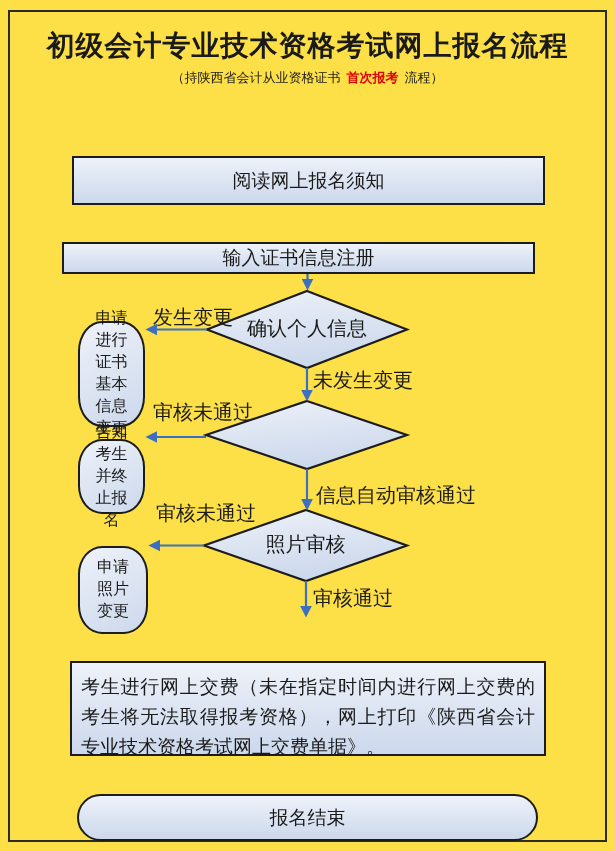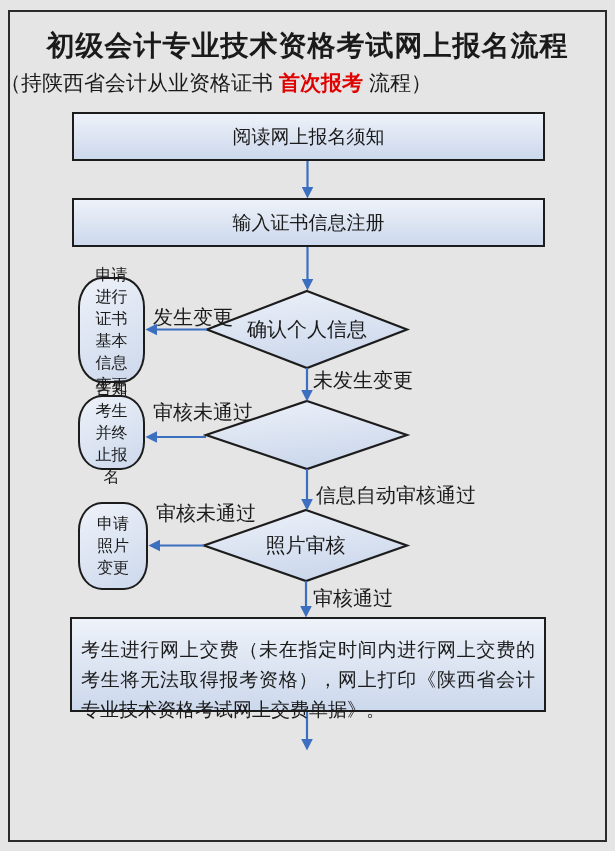--- a/index.html
+++ b/index.html
@@ -4,49 +4,49 @@
 <style>
   :root{
     --arrow:#3c6fc0;
     --hl:#e00000;
     --border:#1c1c1c;
     --fill-light:#eef2f9;
     --fill-dark:#ccd8ec;
   }
   html,body{margin:0;padding:0;background:#ffffff;}
   .canvas{
-    position:relative;width:615px;height:851px;background:#e5e5e5;overflow:hidden;
-    font-family:Liberation Sans, sans-serif;color:#1a1a1a;
+    position:relative;width:615px;height:851px;background:#fde047;overflow:hidden;
+    font-family:Liberation Mono, monospace;color:#1a1a1a;
   }
   .outer-frame{
     position:absolute;left:8px;top:10px;width:595px;height:828px;
     border:2px solid #2b2b2b;background:transparent;
   }
   .title{
     position:absolute;left:0;top:27px;width:615px;text-align:center;
     font-size:28px;font-weight:bold;letter-spacing:1px;
   }
   .subtitle{
-    position:absolute;left:0;top:69px;width:615px;font-size:21px;
+    position:absolute;left:0;top:69px;width:615px;text-align:center;font-size:13px;
   }
   .subtitle .hl{color:var(--hl);font-weight:bold;margin:0 6px;}
   .node{
     position:absolute;box-sizing:border-box;border:2px solid var(--border);
     background:linear-gradient(180deg,var(--fill-light) 0%,var(--fill-dark) 100%);
-    display:flex;align-items:center;justify-content:center;text-align:center;
+    display:flex;align-items:center;justify-content:center;text-align:center;margin-top:44px;
   }
   .process{font-size:19px;}
   .side{
     font-size:16px;line-height:22px;padding:0 15px;
     background:linear-gradient(150deg,var(--fill-light) 0%,var(--fill-dark) 100%);
   }
   .terminator{border-radius:24px;font-size:19px;}
   .bigbox{
     align-items:flex-start;justify-content:flex-start;text-align:justify;
-    font-size:19px;line-height:30px;padding:16px 9px;
+    font-size:19px;line-height:30px;padding:10px 9px;
   }
   .dtext{
     position:absolute;display:flex;flex-direction:column;align-items:center;justify-content:center;
     text-align:center;font-size:20px;line-height:25px;
   }
   .dtext .l2{font-size:19px;}
   .elabel{position:absolute;font-size:20px;white-space:nowrap;}
   svg.layer{position:absolute;left:0;top:0;width:615px;height:851px;pointer-events:none;}
 </style>
 </head>
@@ -84,21 +84,21 @@
     <line x1="306" y1="581" x2="306" y2="608" style="stroke:var(--arrow)" stroke-width="2.2" marker-end="url(#ah)"></line>
     <line x1="307" y1="712" x2="307" y2="741" style="stroke:var(--arrow)" stroke-width="2.2" marker-end="url(#ah)"></line>
 
     <line x1="207" y1="329.5" x2="155" y2="329.5" style="stroke:var(--arrow)" stroke-width="2.2" marker-end="url(#ah)"></line>
     <line x1="206" y1="437" x2="155" y2="437" style="stroke:var(--arrow)" stroke-width="2.2" marker-end="url(#ah)"></line>
     <line x1="204" y1="545.5" x2="158" y2="545.5" style="stroke:var(--arrow)" stroke-width="2.2" marker-end="url(#ah)"></line>
   </svg>
 
   <div class="node process" style="left:72px;top:112px;width:473px;height:49px;">阅读网上报名须知</div>
 
-  <div class="node process" style="left:72px;top:198px;width:473px;height:49px;">输入证书信息注册</div>
+  <div class="node process" style="left:62px;top:198px;width:473px;height:32px;">输入证书信息注册</div>
 
   <div class="dtext" style="left:207px;top:291px;width:200px;height:77px;">确认个人信息</div>
 
 
   <div class="dtext" style="left:204px;top:510px;width:203px;height:71px;">照片审核</div>
 
   <div class="node side" style="left:78px;top:277px;width:67px;height:106px;border-radius:24px / 30px;">申请进行证书基本信息变更</div>
 
   <div class="node side" style="left:78px;top:395px;width:67px;height:75px;border-radius:24px / 28px;">告知考生并终止报名</div>
 
@@ -106,14 +106,15 @@
 
   <div class="elabel" style="left:153px;top:304px;">发生变更</div>
   <div class="elabel" style="left:313px;top:367px;text-align:right;">未发生变更</div>
   <div class="elabel" style="left:153px;top:399px;">审核未通过</div>
   <div class="elabel" style="left:316px;top:482px;">信息自动审核通过</div>
   <div class="elabel" style="left:156px;top:500px;">审核未通过</div>
   <div class="elabel" style="left:313px;top:585px;text-align:right;">审核通过</div>
 
   <div class="node process bigbox" style="left:70px;top:617px;width:476px;height:95px;">考生进行网上交费（未在指定时间内进行网上交费的考生将无法取得报考资格），网上打印《陕西省会计专业技术资格考试网上交费单据》。</div>
 
+  <div class="node terminator" style="left:77px;top:750px;width:461px;height:47px;">报名结束</div>
 
 </div>
 
 </body></html>

